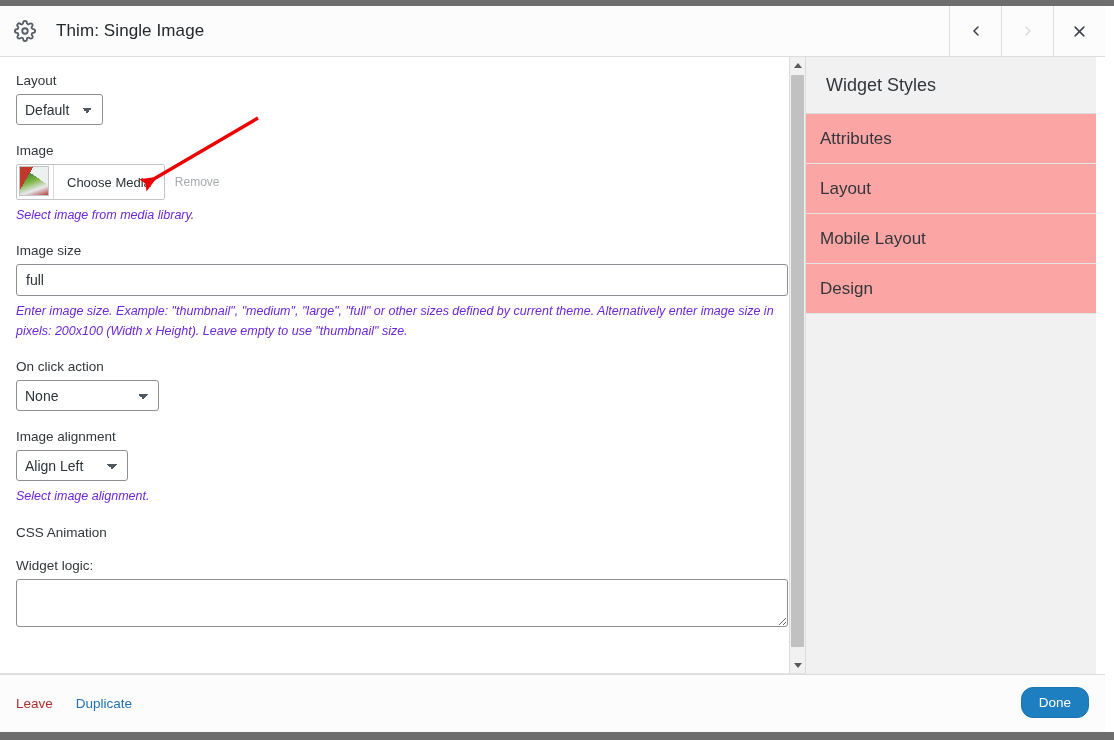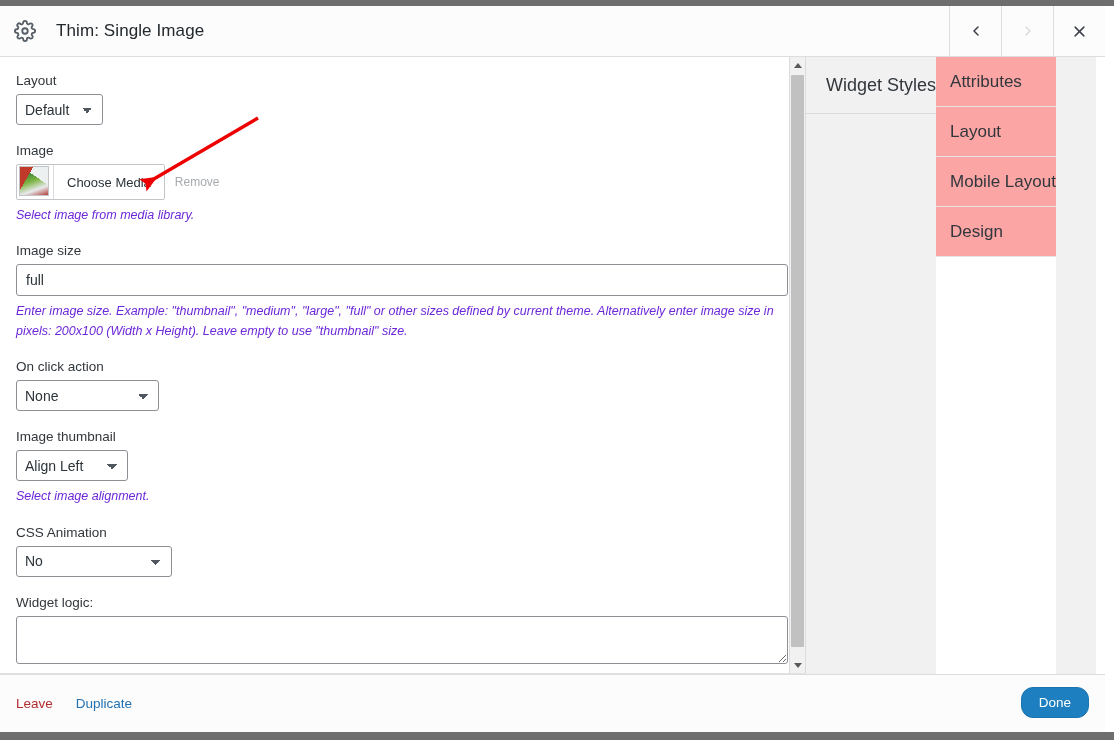--- a/index.html
+++ b/index.html
@@ -291,21 +291,21 @@
     cursor: pointer;
   }
 
   
   .styles-pane {
     width: 291px;
     background: #f1f1f1;
     border-left: 1px solid #dcdcdc;
     box-sizing: border-box;
     display: flex;
-    flex-direction: row;
+    flex-direction: column;
   }
   .styles-head {
     height: 56px;
     min-height: 56px;
     display: flex;
     align-items: center;
     padding-left: 20px;
     background: #f1f1f1;
     border-bottom: 1px solid #dcdcdc;
     font-size: 18px;
@@ -439,32 +439,29 @@
           </div>
 
           <div class="field">
             <label class="field-label">On click action</label>
             <select class="ctl w-click">
               <option>None</option>
             </select>
           </div>
 
           <div class="field">
-            <label class="field-label">Image thumbnail</label>
+            <label class="field-label">Image alignment</label>
             <select class="ctl w-align">
               <option>Align Left</option>
             </select>
             <div class="field-desc">Select image alignment.</div>
           </div>
 
           <div class="field">
             <label class="field-label">CSS Animation</label>
-            <select class="ctl w-anim">
-              <option>No</option>
-            </select>
           </div>
 
           <div class="field">
             <label class="field-label">Widget logic:</label>
             <textarea class="ctl-area" style=""></textarea>
           </div>
 
         </div>
 
         <div class="scrollbar">

